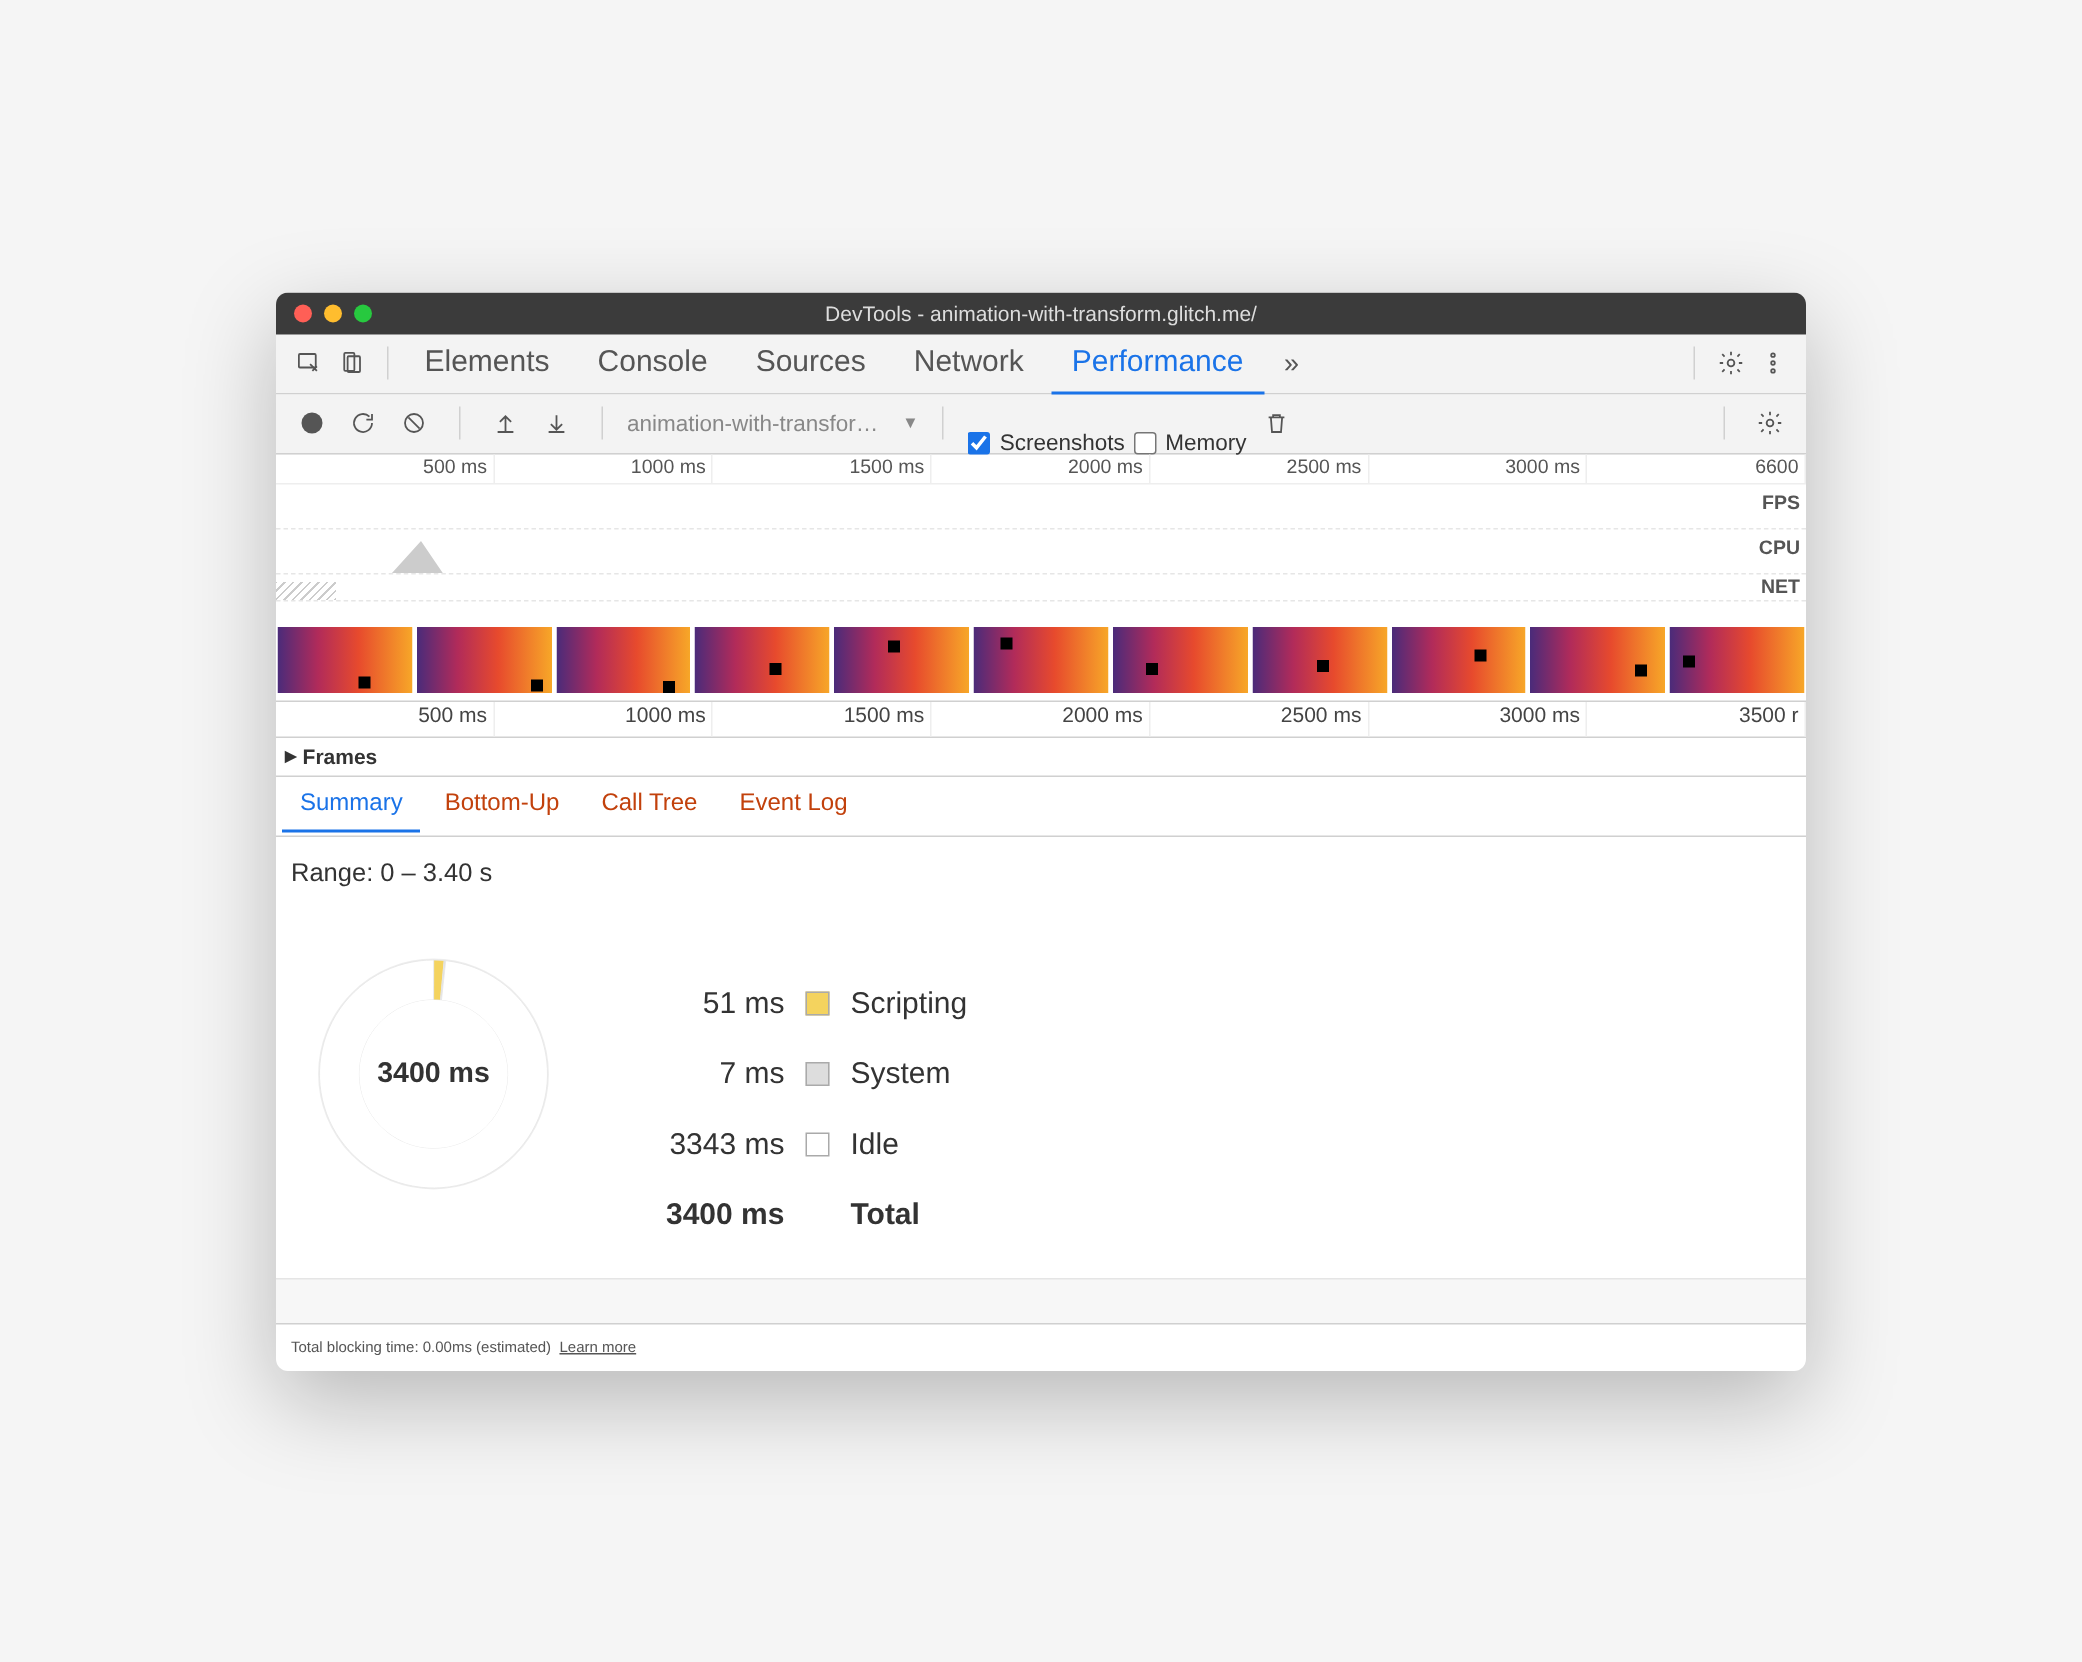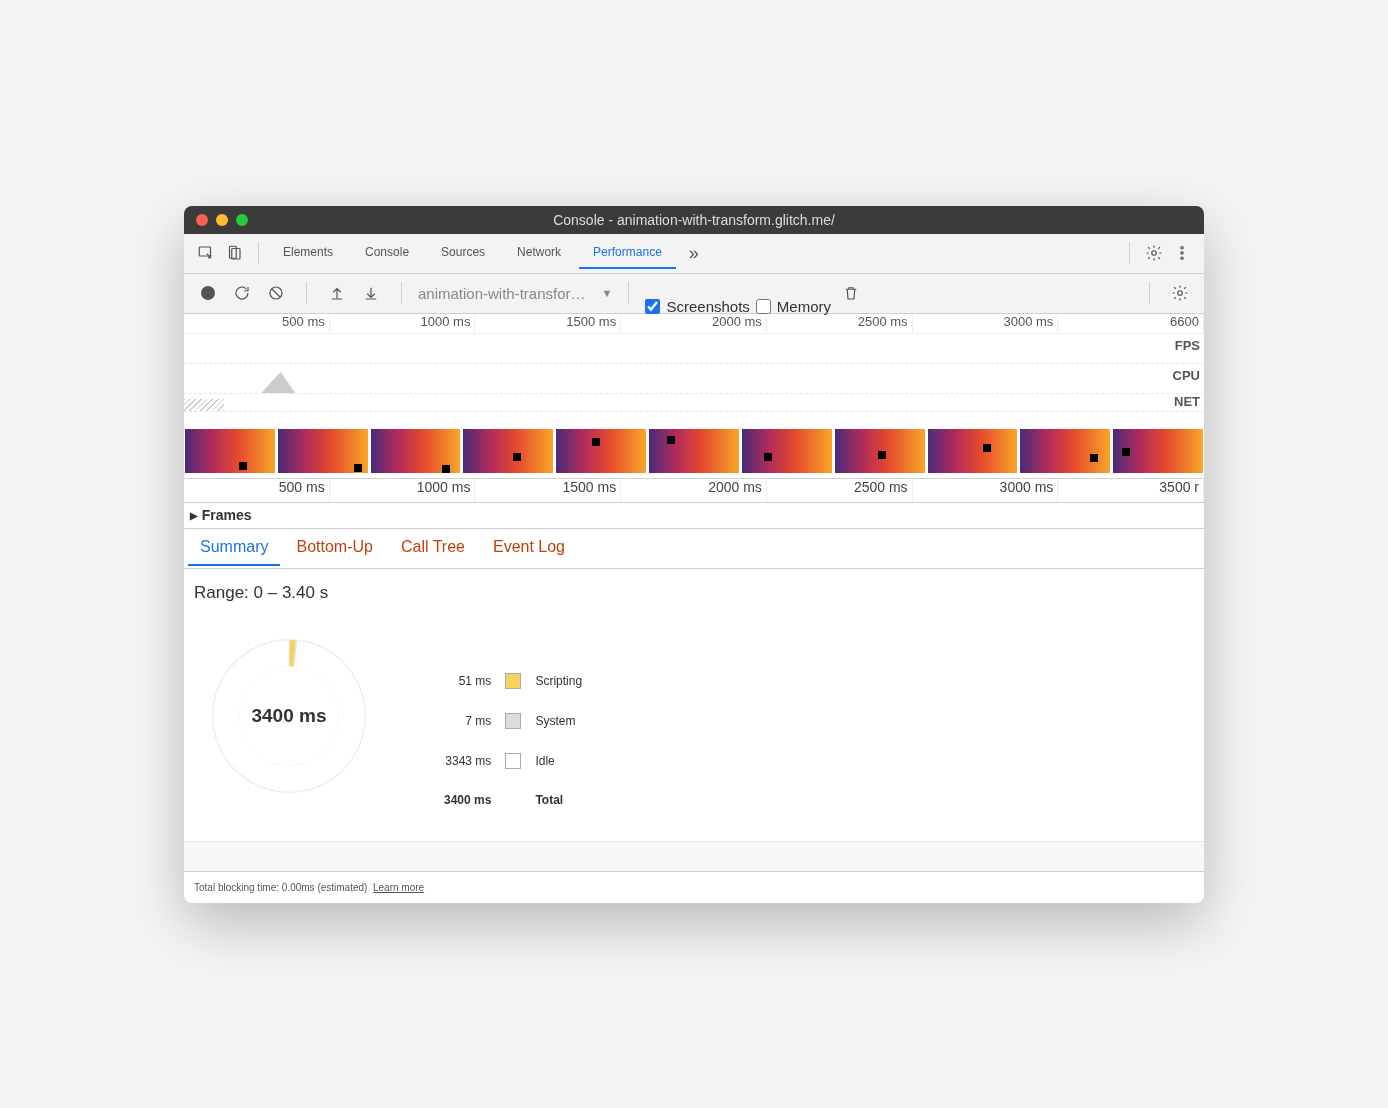--- a/index.html
+++ b/index.html
@@ -46,21 +46,21 @@
   }
   .ico-btn {
     width: 28px; height: 28px;
     display: inline-flex; align-items:center; justify-content:center;
     color: #555; cursor: pointer; border-radius:4px;
   }
   .ico-btn svg { width: 18px; height: 18px; stroke: currentColor; fill: none; stroke-width: 1.6; }
   .sep { width: 1px; height: 22px; background: #d0d0d0; margin: 0 10px; }
   .tabs { display: flex; align-items: center; gap: 4px; }
   .tab {
-    padding: 8px 14px; color: #555; font-size: 12px; cursor: pointer;
+    padding: 8px 14px; color: #555; font-size: 20px; cursor: pointer;
     border-bottom: 2px solid transparent;
   }
   .tab.active { color: #1a73e8; border-bottom-color: #1a73e8; }
   .tabs-right { margin-left: auto; display: flex; align-items: center; }
   
   .toolbar {
     display: flex; align-items: center;
     height: 40px; padding: 0 10px; gap: 6px;
     border-bottom: 1px solid #d0d0d0;
     background: #f3f3f3;
@@ -126,21 +126,21 @@
   .subtab.active { color:#1a73e8; border-bottom-color:#1a73e8; }
   
   .summary { padding: 14px 10px 30px 10px; display:flex; flex-direction:column; gap:18px; }
   .range { font-size:17px; color:#333; }
   .summary-body { display:flex; gap:60px; align-items:center; }
   .donut-wrap { position:relative; width:190px; height:190px; }
   .donut-center {
     position:absolute; inset:0; display:flex; align-items:center; justify-content:center;
     font-size:19px; font-weight:700; color:#333;
   }
-  .legend { display:grid; grid-template-columns:auto auto auto; gap:24px 14px; align-items:center; font-size:12px; color:#333;margin-top:48px; }
+  .legend { display:grid; grid-template-columns:auto auto auto; gap:24px 14px; align-items:center; font-size:20px; color:#333;margin-top:48px; }
   .legend .ms { text-align:right; }
   .swatch { width:16px; height:16px; border:1px solid #aaa; display:inline-block; }
   .swatch.scripting { background:#f4d35e; }
   .swatch.system { background:#ddd; }
   .swatch.idle { background:#fff; }
   .legend .total { font-weight:700; }
   
   .footer-gap { height:30px; border-top:1px solid #e5e5e5; background:#f7f7f7; }
   .footer {
     border-top:1px solid #d0d0d0; padding:10px 10px;
@@ -152,21 +152,21 @@
 <body>
 
 <div class="window">
 
   <div class="titlebar">
     <div class="traffic">
       <div class="dot red"></div>
       <div class="dot yellow"></div>
       <div class="dot green"></div>
     </div>
-    <div class="title">Console - animation-with-transform.glitch.me/</div>
+    <div class="title">DevTools - animation-with-transform.glitch.me/</div>
   </div>
 
   <div class="tabs-bar">
     <div class="ico-btn">
       <svg viewBox="0 0 24 24">
           <rect x="3" y="4" width="15" height="12" rx="1"></rect>
           <path d="M13 13l6 6M15 19l4-4"></path>
         </svg>
     </div>
     <div class="ico-btn">

